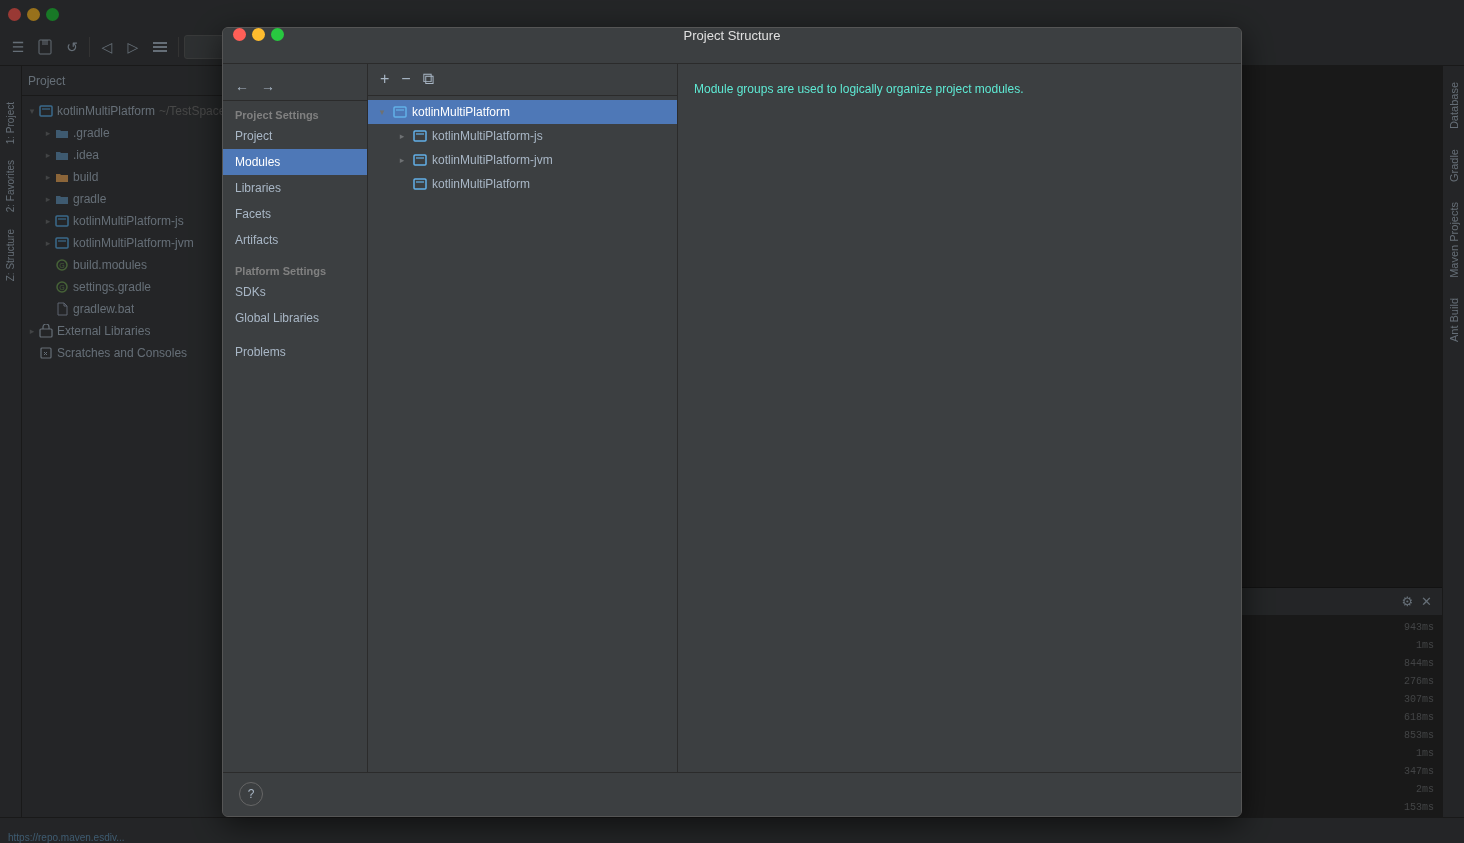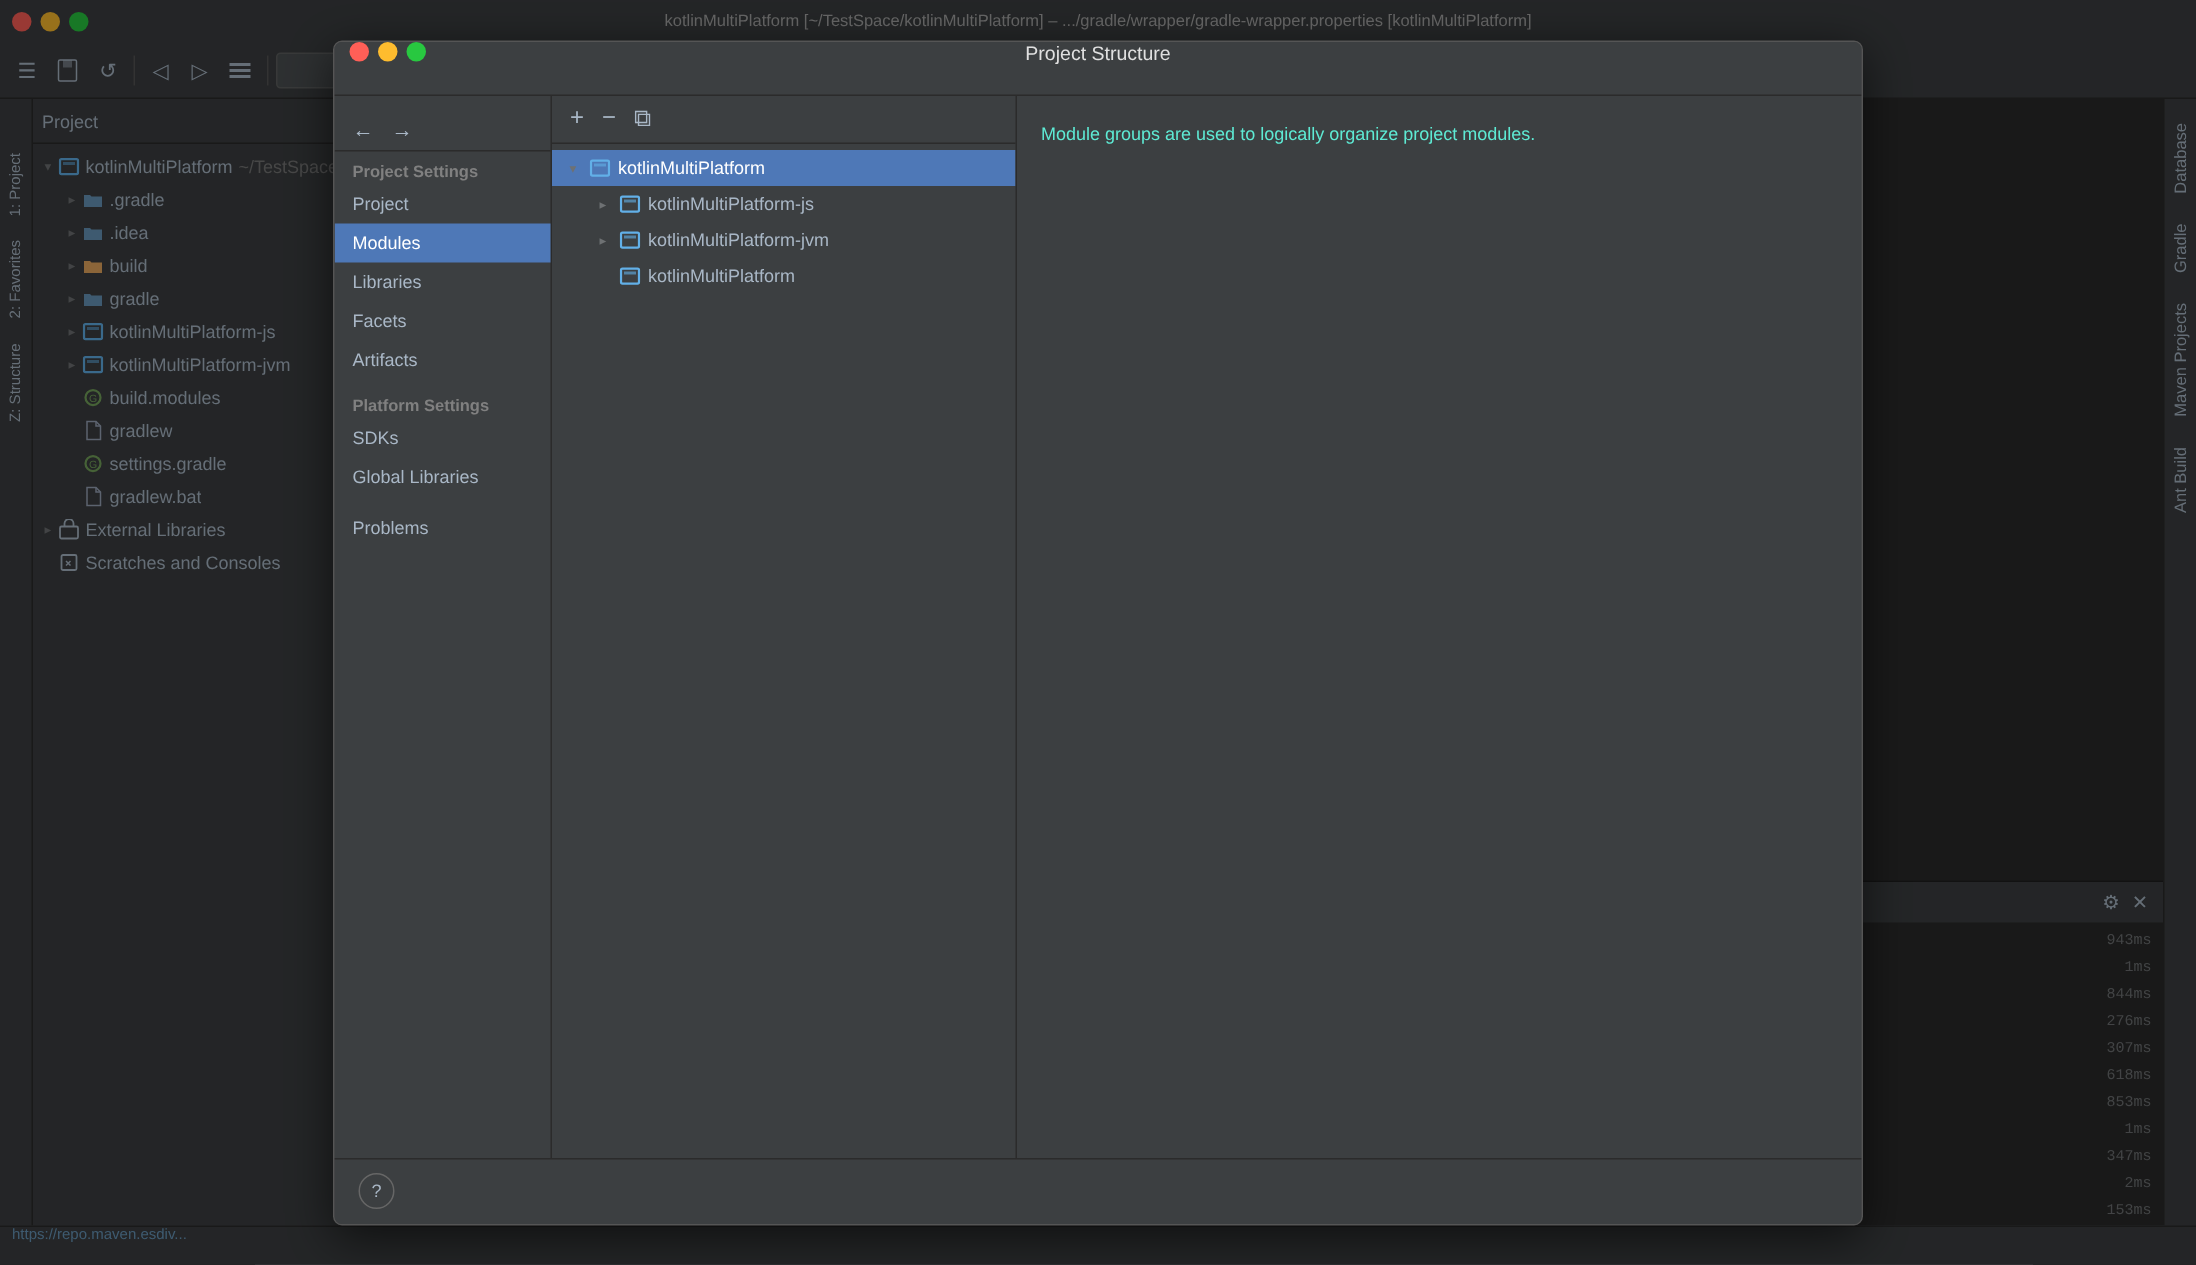--- a/index.html
+++ b/index.html
@@ -231,21 +231,21 @@
       color: #6e7173;
       font-size: 10px;
     }
 
     
     .status-bar {
       height: 26px;
       background: #3c3f41;
       border-top: 1px solid #2b2b2b;
       display: flex;
-      align-items: flex-start;
+      align-items: flex-end;
       padding: 0 8px;
       font-size: 11px;
       color: #a9b7c6;
       gap: 8px;
     }
     .status-url {
       color: #6897bb;
       font-size: 10px;
     }
     .right-tab-item {
@@ -519,21 +519,20 @@
   </style>
 </head>
 <body>
 
 <div class="title-bar">
   <div class="title-bar-buttons">
     <button class="tb-btn tb-close"></button>
     <button class="tb-btn tb-min"></button>
     <button class="tb-btn tb-max"></button>
   </div>
-  <div class="title-bar-text">kotlinMultiPlatform [~/TestSpace/kotlinMultiPlatform] – .../gradle/wrapper/gradle-wrapper.properties [kotlinMultiPlatform]</div>
 </div>
 
 <div class="toolbar">
   <button class="toolbar-btn">☰</button>
   <button class="toolbar-btn">
     <svg width="16" height="16" viewBox="0 0 16 16">
         <rect x="2" y="1" width="12" height="14" rx="1" fill="none" stroke="#a9b7c6" stroke-width="1"></rect>
         <rect x="5" y="1" width="6" height="5" fill="#a9b7c6" opacity="0.5"></rect>
       </svg>
   </button>
@@ -653,31 +652,20 @@
         <div class="tree-item">
           <span class="tree-indent"></span>
           <span class="tree-toggle leaf"></span>
           <span class="tree-icon">
             <svg width="14" height="14" viewBox="0 0 14 14">
               <circle cx="7" cy="7" r="5" fill="none" stroke="#75a35c" stroke-width="1.5"></circle>
               <text x="7" y="10" text-anchor="middle" font-size="7" fill="#75a35c">G</text>
             </svg>
           </span>
           <span class="tree-label">build.modules</span>
-        </div>
-        <div class="tree-item">
-          <span class="tree-indent"></span>
-          <span class="tree-toggle leaf"></span>
-          <span class="tree-icon">
-            <svg width="14" height="14" viewBox="0 0 14 14">
-              <path d="M3 1h6l3 3v9H3z" fill="none" stroke="#9aa5b9" stroke-width="1"></path>
-              <path d="M9 1v3h3" fill="none" stroke="#9aa5b9" stroke-width="1"></path>
-            </svg>
-          </span>
-          <span class="tree-label">gradlew</span>
         </div>
         <div class="tree-item">
           <span class="tree-indent"></span>
           <span class="tree-toggle leaf"></span>
           <span class="tree-icon">
             <svg width="14" height="14" viewBox="0 0 14 14">
               <circle cx="7" cy="7" r="5" fill="none" stroke="#75a35c" stroke-width="1.5"></circle>
               <text x="7" y="10" text-anchor="middle" font-size="7" fill="#75a35c">G</text>
             </svg>
           </span>

